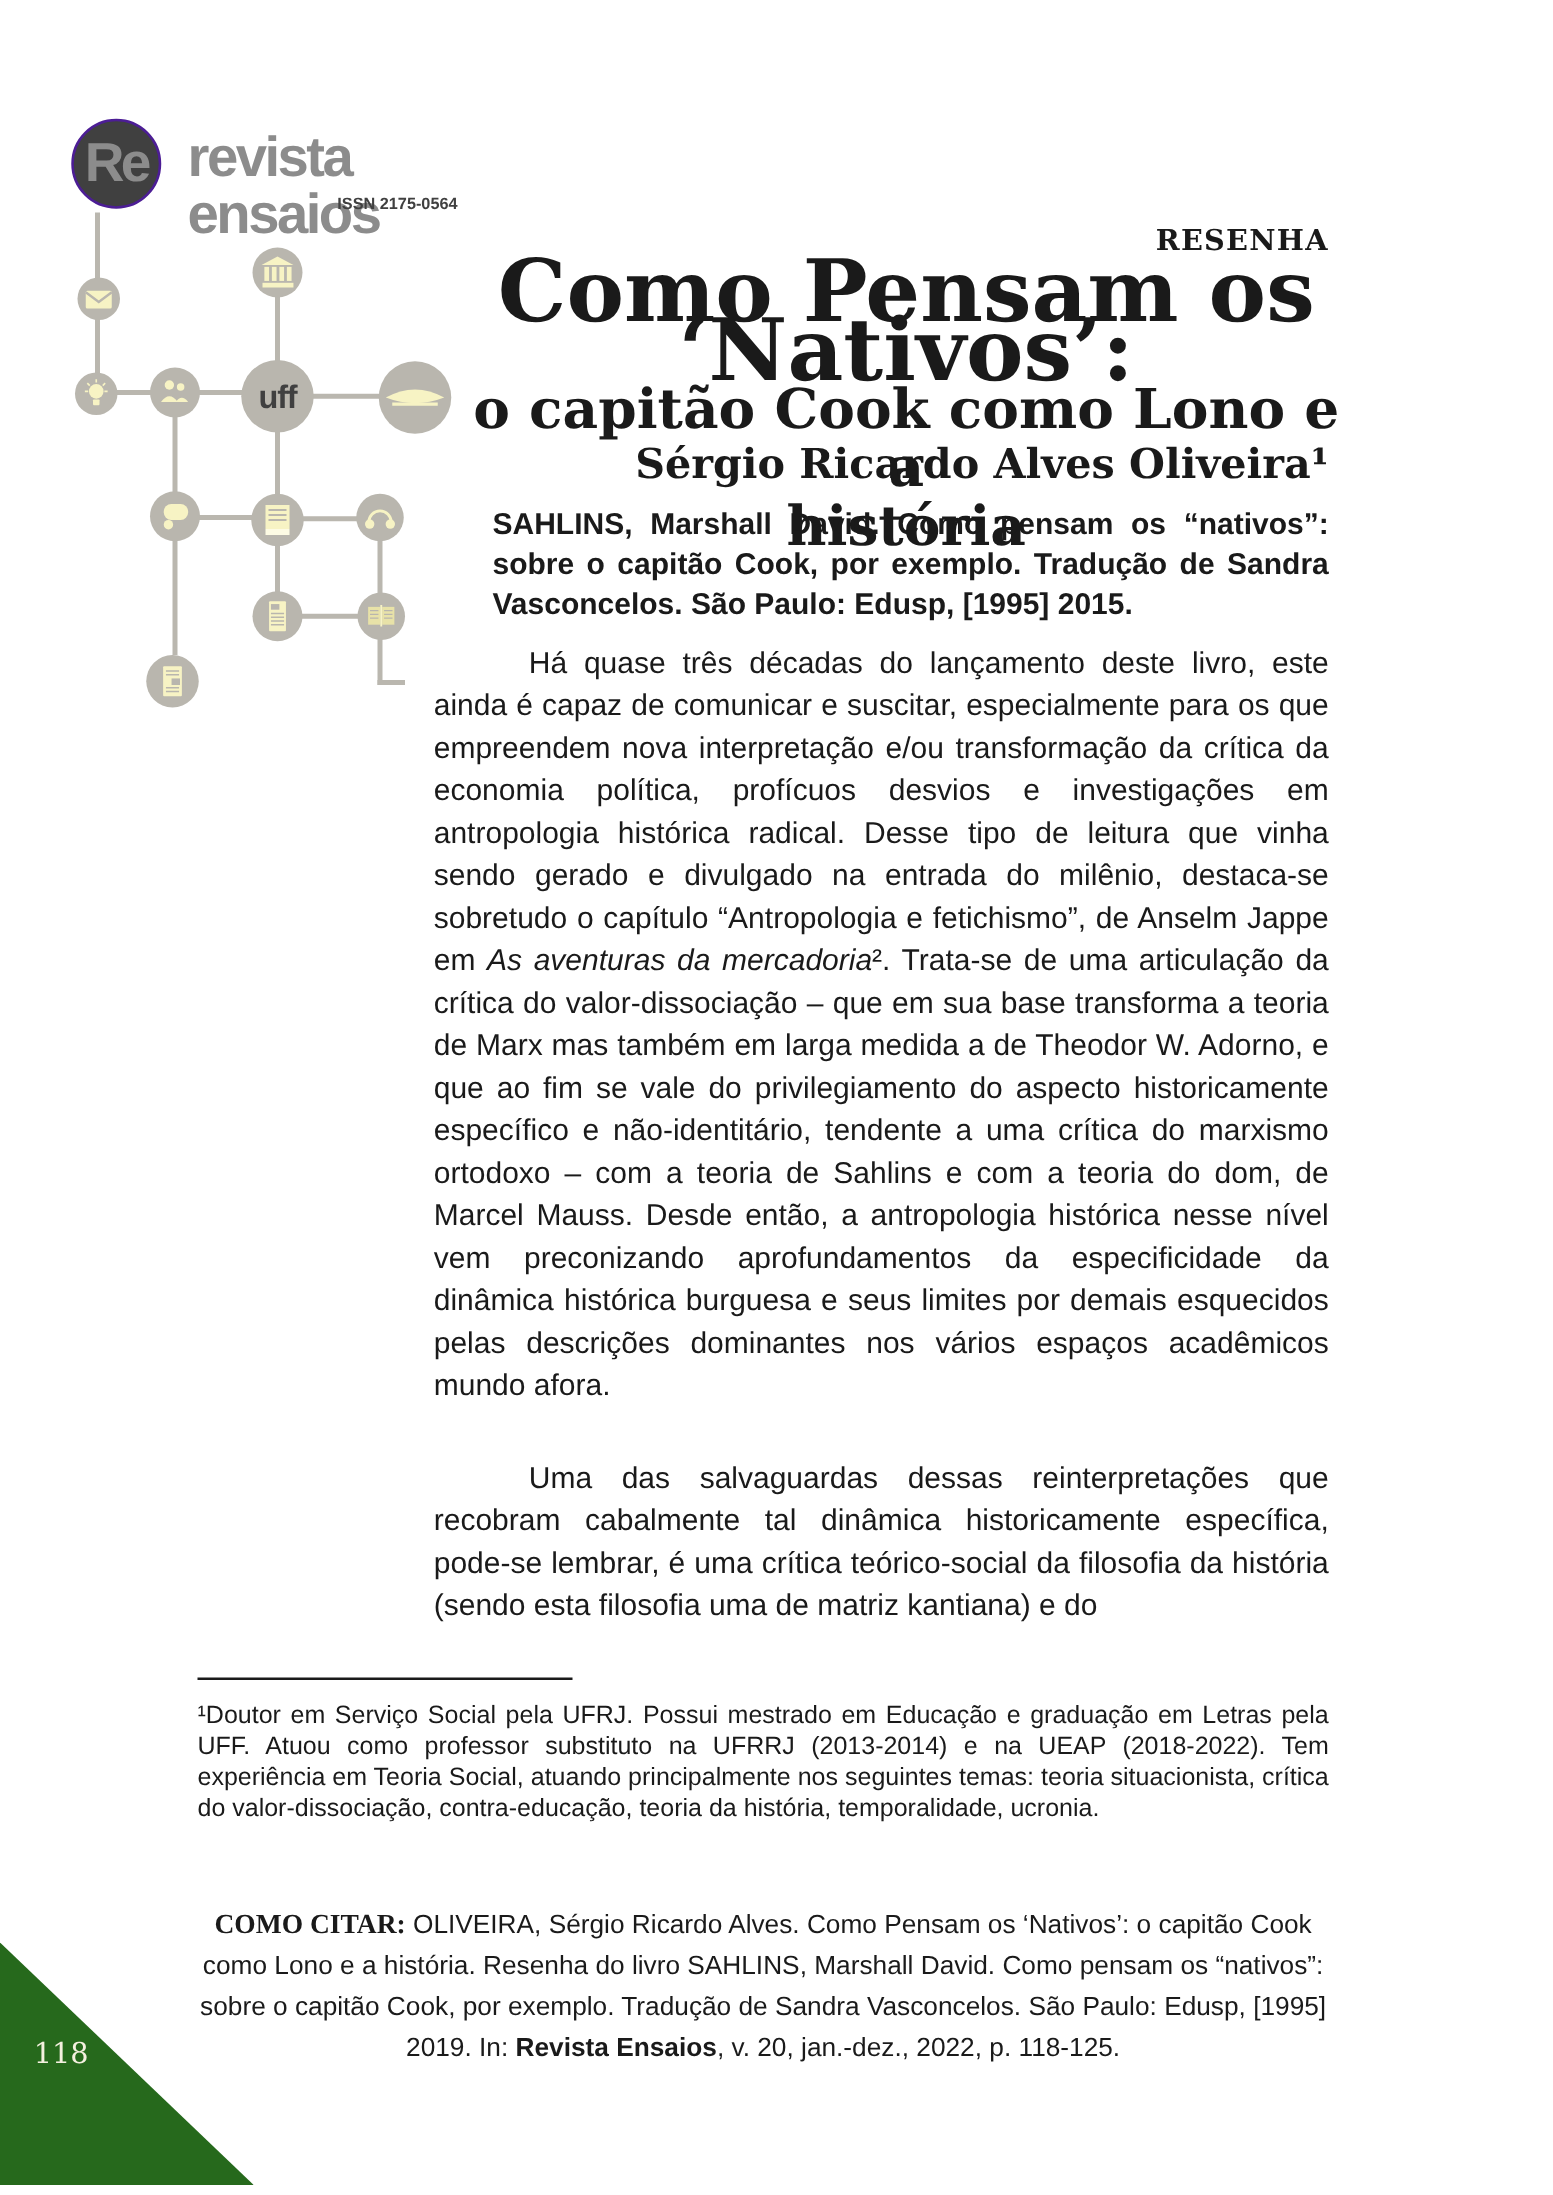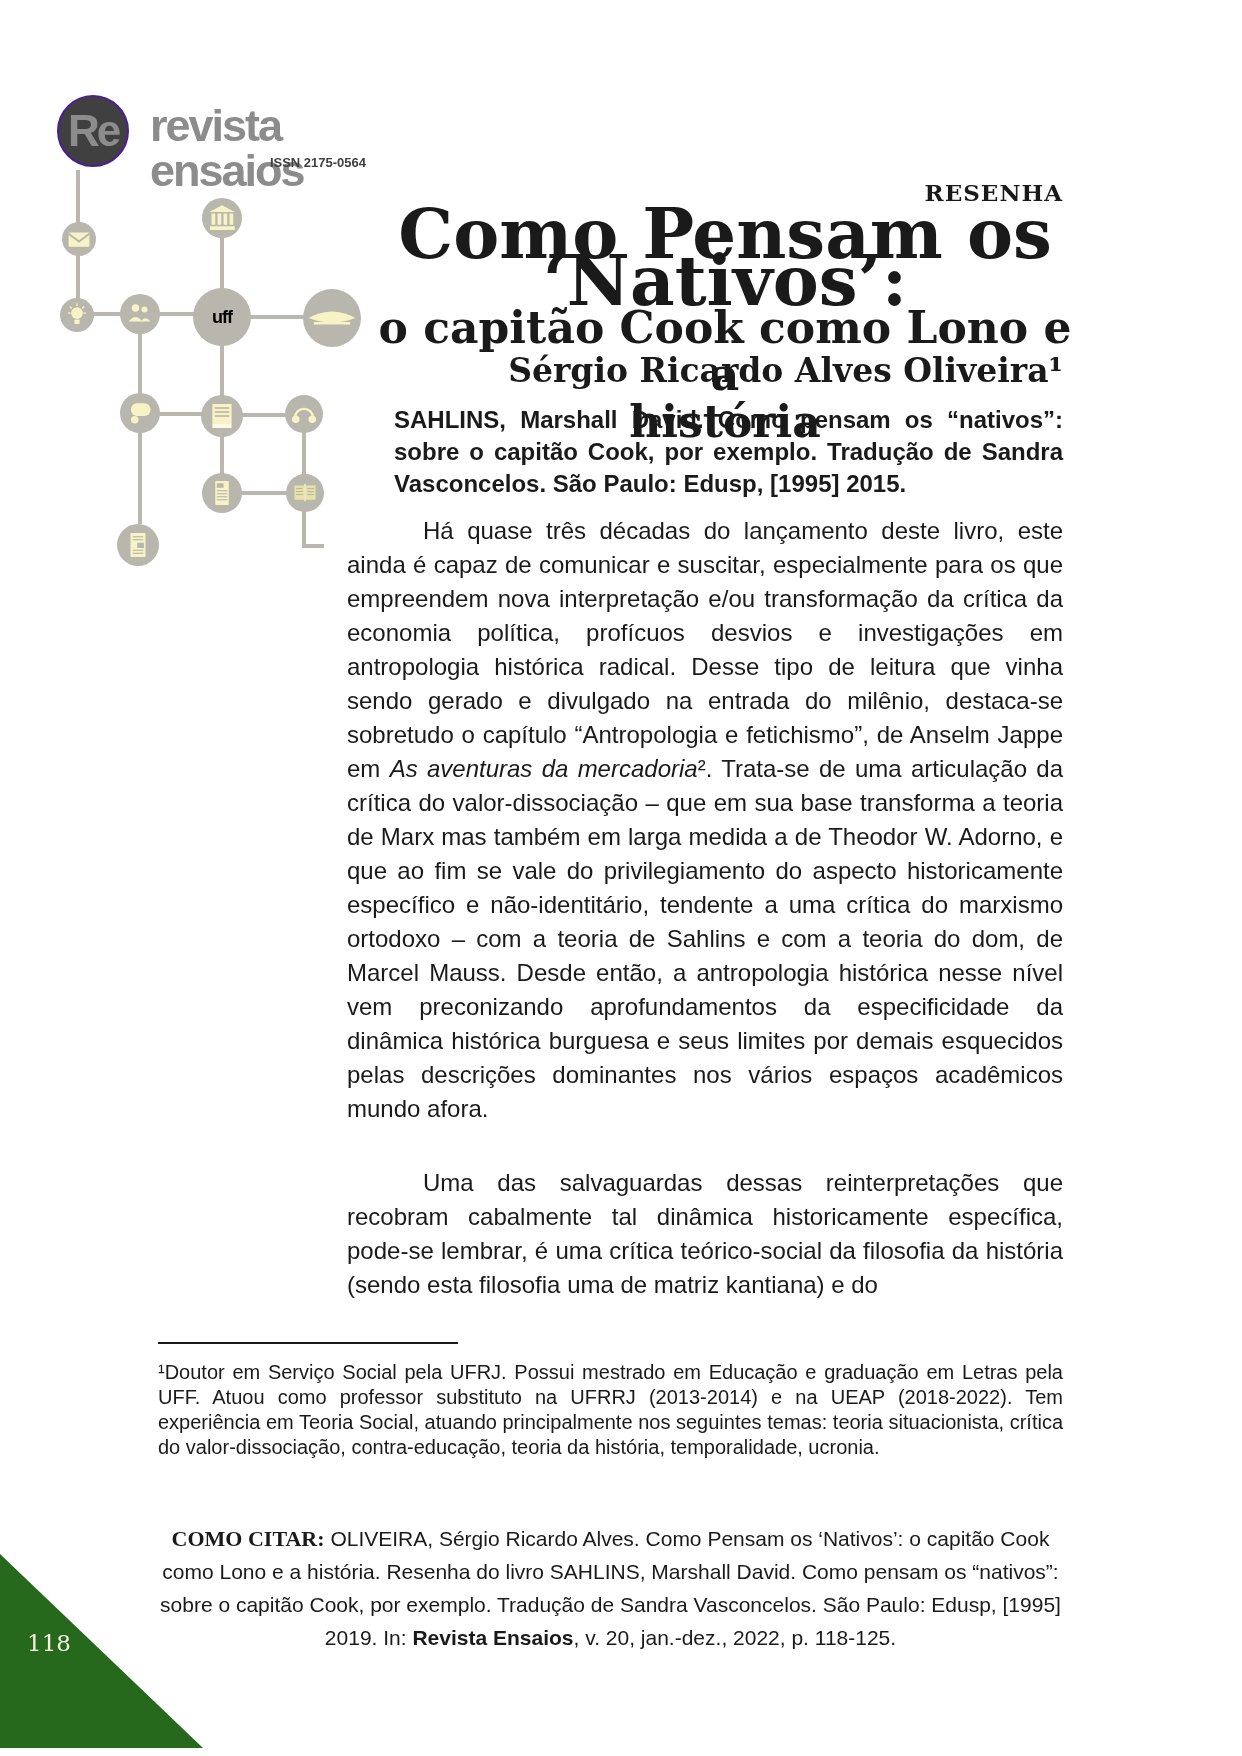--- a/index.html
+++ b/index.html
@@ -12,21 +12,21 @@
   .logo-mono{font-family:"Liberation Sans",sans-serif;font-weight:bold;color:#8c8c8c;
         font-size:44px;line-height:1;letter-spacing:-3px;}
   .logo-word{position:absolute;left:150px;top:103px;font-weight:bold;color:#8c8c8c;
         font-size:45px;letter-spacing:-2px;line-height:1;}
   .logo-issn{position:absolute;left:150px;top:155px;width:216px;text-align:right;
         font-weight:bold;color:#404040;font-size:13px;letter-spacing:0px;}
   
   .wm-line{position:absolute;background:#bab7af;}
   .wm-node{position:absolute;border-radius:50%;background:#b9b6ae;display:flex;
         align-items:center;justify-content:center;}
-  .wm-uff{font-weight:bold;font-size:18px;color:#000000;letter-spacing:-1px;}
+  .wm-uff{font-weight:bold;font-size:26px;color:#404040;letter-spacing:-1px;}
   
   .kicker{position:absolute;right:179px;top:179px;font-family:"DejaVu Serif",serif;
         font-weight:bold;font-size:23px;letter-spacing:1px;}
   .title{position:absolute;left:370px;top:210px;width:710px;text-align:center;
         font-family:"DejaVu Serif",serif;font-weight:bold;line-height:47px;}
   .title .t1{font-size:69px;}
   .title .t2{font-size:44px;}
   .author{position:absolute;right:179px;top:351px;font-family:"DejaVu Serif",serif;
         font-weight:bold;font-size:33px;}
   

